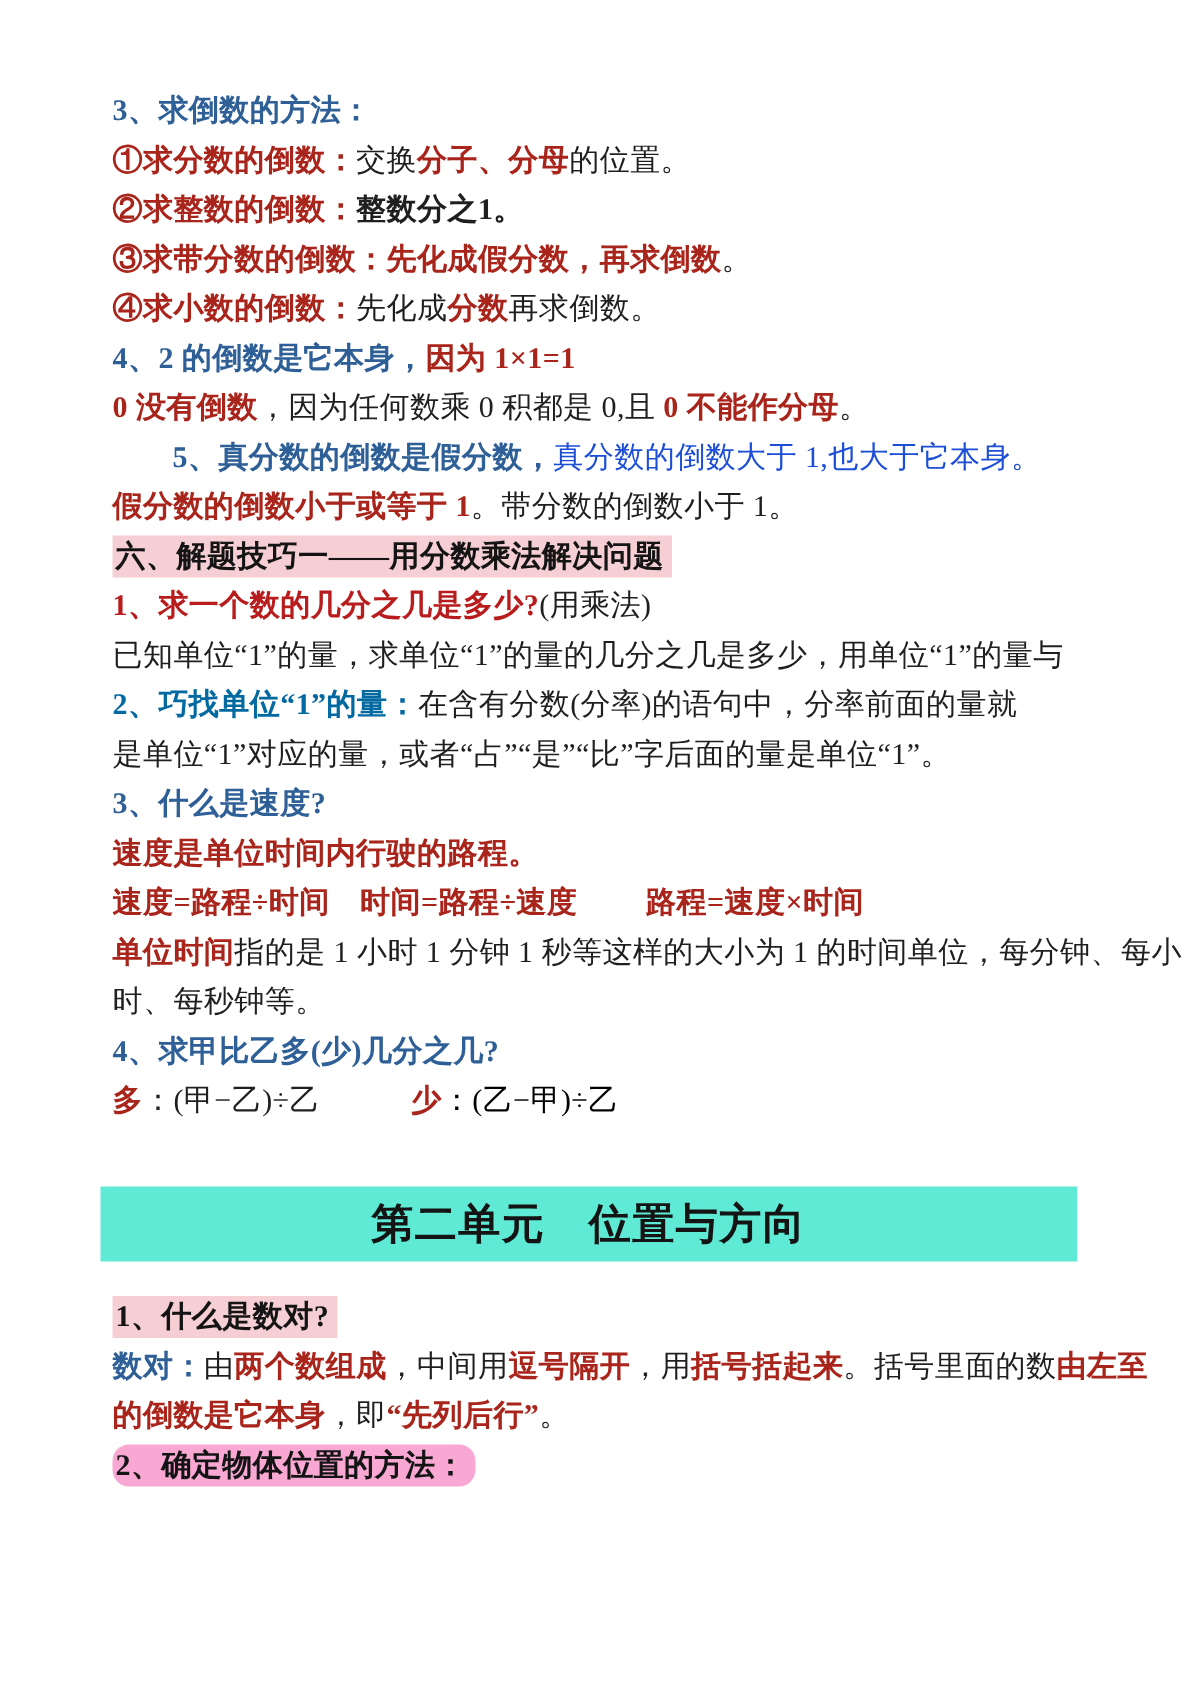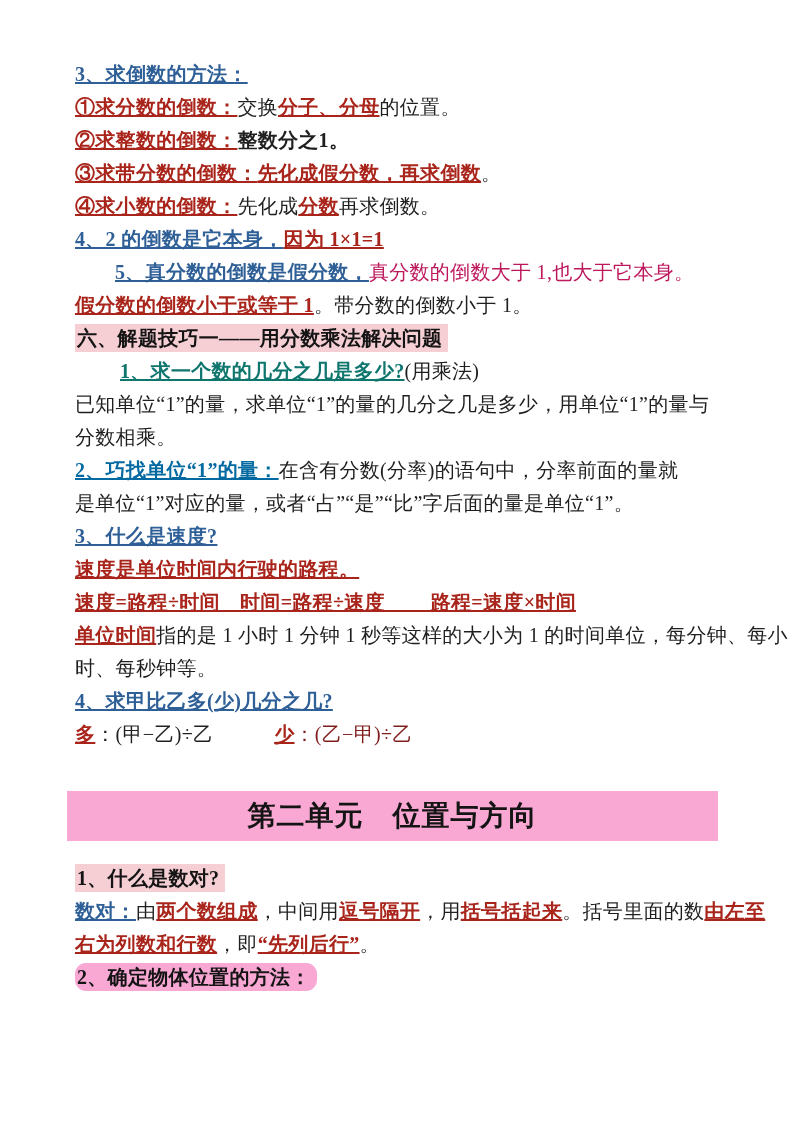--- a/index.html
+++ b/index.html
@@ -17,21 +17,21 @@
   }
   .line{
     font-size:20px;
     line-height:33px;
     height:33px;
     white-space:nowrap;
     letter-spacing:0.3px;
     color:#1f1f1f;
   }
   .seg{font-weight:normal;}
-  .seg.b{font-weight:bold;text-decoration:underline;}
+  .seg.b{font-weight:bold;}
   .hl-pink{
     padding:3px 6px 3px 2px;
     font-weight:bold;
     color:#141414;
   }
   .banner{
     margin:40px 0 21px -8px;
     width:651px;
     text-align:center;
     font-size:28px;
@@ -45,34 +45,34 @@
 <body>
 
 <div class="doc">
   <div id="doc-body">
       <div class="line"><span class="seg b" style="color: rgb(46, 95, 150);">3、求倒数的方法：</span></div>
       <div class="line"><span class="seg b" style="color: rgb(169, 37, 27);">①求分数的倒数：</span><span class="seg" style="color: rgb(31, 31, 31);">交换</span><span class="seg b" style="color: rgb(169, 37, 27);">分子、分母</span><span class="seg" style="color: rgb(31, 31, 31);">的位置。</span></div>
       <div class="line"><span class="seg b" style="color: rgb(169, 37, 27);">②求整数的倒数：</span><span class="seg" style="color: rgb(31, 31, 31); font-weight: bold;">整数分之1。</span></div>
       <div class="line"><span class="seg b" style="color: rgb(169, 37, 27);">③求带分数的倒数：</span><span class="seg b" style="color: rgb(169, 37, 27);">先化成假分数，再求倒数</span><span class="seg" style="color: rgb(31, 31, 31);">。</span></div>
       <div class="line"><span class="seg b" style="color: rgb(169, 37, 27);">④求小数的倒数：</span><span class="seg" style="color: rgb(31, 31, 31);">先化成</span><span class="seg b" style="color: rgb(169, 37, 27);">分数</span><span class="seg" style="color: rgb(31, 31, 31);">再求倒数。</span></div>
       <div class="line"><span class="seg b" style="color: rgb(46, 95, 150);">4、2 的倒数是它本身，</span><span class="seg b" style="color: rgb(169, 37, 27);">因为 1×1=1</span></div>
-      <div class="line"><span class="seg b" style="color: rgb(46, 95, 150); margin-left: 40px;">5、真分数的倒数是假分数，</span><span class="seg" style="color: #be185d;">真分数的倒数大于 1,也大于它本身。</span></div>
+      <div class="line"><span class="seg b" style="color: rgb(169, 37, 27);">0 没有倒数</span><span class="seg" style="color: rgb(31, 31, 31);">，因为任何数乘 0 积都是 0,且 </span><span class="seg b" style="color: rgb(169, 37, 27);">0 不能作分母</span><span class="seg" style="color: rgb(31, 31, 31);">。</span></div>
+      <div class="line"><span class="seg b" style="color: rgb(46, 95, 150); margin-left: 40px;">5、真分数的倒数是假分数，</span><span class="seg" style="color: #1d4ed8;">真分数的倒数大于 1,也大于它本身。</span></div>
       <div class="line"><span class="seg b" style="color: rgb(169, 37, 27);">假分数的倒数小于或等于 1</span><span class="seg" style="color: rgb(31, 31, 31);">。带分数的倒数小于 1。</span></div>
       <div class="line"><span class="hl-pink" style="background: rgb(246, 207, 213);">六、解题技巧一——用分数乘法解决问题</span></div>
-      <div class="line"><span class="seg b" style="color: #0f766e; margin-left: 45px;">1、求一个数的几分之几是多少?</span><span class="seg" style="color: rgb(31, 31, 31);">(用乘法)</span></div>
+      <div class="line"><span class="seg b" style="color: #b91c1c;">1、求一个数的几分之几是多少?</span><span class="seg" style="color: rgb(31, 31, 31);">(用乘法)</span></div>
       <div class="line"><span class="seg" style="color: rgb(31, 31, 31);">已知单位“1”的量，求单位“1”的量的几分之几是多少，用单位“1”的量与</span></div>
-      <div class="line"><span class="seg" style="color: rgb(31, 31, 31);">分数相乘。</span></div>
       <div class="line"><span class="seg b" style="color: #0369a1;">2、巧找单位“1”的量：</span><span class="seg" style="color: rgb(31, 31, 31);">在含有分数(分率)的语句中，分率前面的量就</span></div>
       <div class="line"><span class="seg" style="color: rgb(31, 31, 31);">是单位“1”对应的量，或者“占”“是”“比”字后面的量是单位“1”。</span></div>
       <div class="line"><span class="seg b" style="color: rgb(46, 95, 150);">3、什么是速度?</span></div>
       <div class="line"><span class="seg b" style="color: rgb(169, 37, 27);">速度是单位时间内行驶的路程。</span></div>
       <div class="line"><span class="seg b" style="color: rgb(169, 37, 27);">速度=路程÷时间　时间=路程÷速度　　 路程=速度×时间</span></div>
       <div class="line"><span class="seg b" style="color: rgb(169, 37, 27);">单位时间</span><span class="seg" style="color: rgb(31, 31, 31);">指的是 1 小时 1 分钟 1 秒等这样的大小为 1 的时间单位，每分钟、每小</span></div>
       <div class="line"><span class="seg" style="color: rgb(31, 31, 31);">时、每秒钟等。</span></div>
       <div class="line"><span class="seg b" style="color: rgb(46, 95, 150);">4、求甲比乙多(少)几分之几?</span></div>
-      <div class="line"><span class="seg b" style="color: rgb(169, 37, 27);">多</span><span class="seg" style="color: rgb(31, 31, 31);">：(甲−乙)÷乙　　　</span><span class="seg b" style="color: rgb(169, 37, 27);">少</span><span class="seg" style="color: #7f1d1d;">：(乙−甲)÷乙</span></div>
-      <div class="banner" style="background: #f9a8d4;">第二单元　位置与方向</div>
+      <div class="line"><span class="seg b" style="color: rgb(169, 37, 27);">多</span><span class="seg" style="color: rgb(31, 31, 31);">：(甲−乙)÷乙　　　</span><span class="seg b" style="color: rgb(169, 37, 27);">少</span><span class="seg" style="color: #000000;">：(乙−甲)÷乙</span></div>
+      <div class="banner" style="background: #5eead4;">第二单元　位置与方向</div>
       <div class="line"><span class="hl-pink" style="background: rgb(246, 207, 213);">1、什么是数对?</span></div>
       <div class="line"><span class="seg b" style="color: rgb(46, 95, 150);">数对：</span><span class="seg" style="color: rgb(31, 31, 31);">由</span><span class="seg b" style="color: rgb(169, 37, 27);">两个数组成</span><span class="seg" style="color: rgb(31, 31, 31);">，中间用</span><span class="seg b" style="color: rgb(169, 37, 27);">逗号隔开</span><span class="seg" style="color: rgb(31, 31, 31);">，用</span><span class="seg b" style="color: rgb(169, 37, 27);">括号括起来</span><span class="seg" style="color: rgb(31, 31, 31);">。括号里面的数</span><span class="seg b" style="color: rgb(169, 37, 27);">由左至</span></div>
-      <div class="line"><span class="seg b" style="color: rgb(169, 37, 27);">右为列数和行数</span><span class="seg" style="color: rgb(31, 31, 31);">，即</span><span class="seg b" style="color: rgb(169, 37, 27);">“先列后行”</span><span class="seg" style="color: rgb(31, 31, 31);">。</span></div>
+      <div class="line"><span class="seg b" style="color: rgb(169, 37, 27);">的倒数是它本身</span><span class="seg" style="color: rgb(31, 31, 31);">，即</span><span class="seg b" style="color: rgb(169, 37, 27);">“先列后行”</span><span class="seg" style="color: rgb(31, 31, 31);">。</span></div>
       <div class="line"><span class="hl-pink" style="background: #f9a8d4; border-radius: 11px;">2、确定物体位置的方法：</span></div>
     </div>
 </div>
 
 </body></html>

